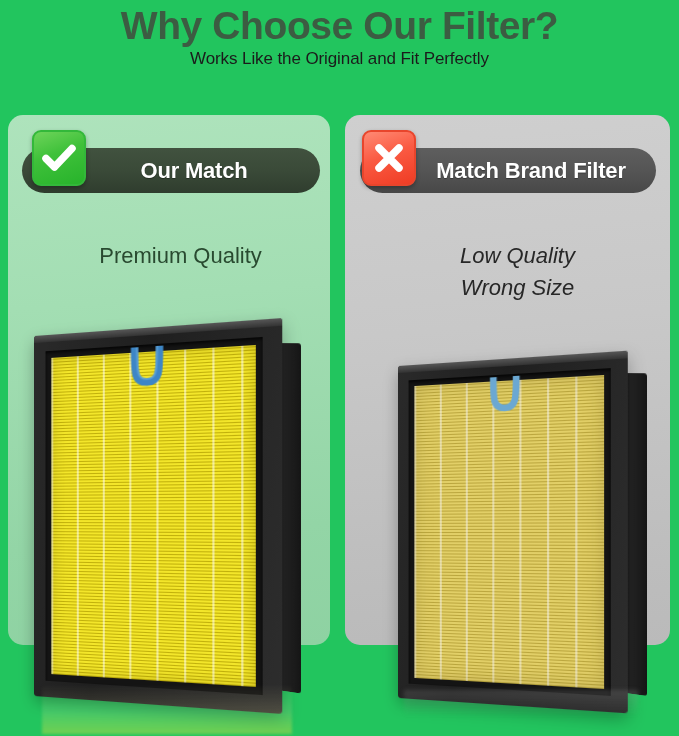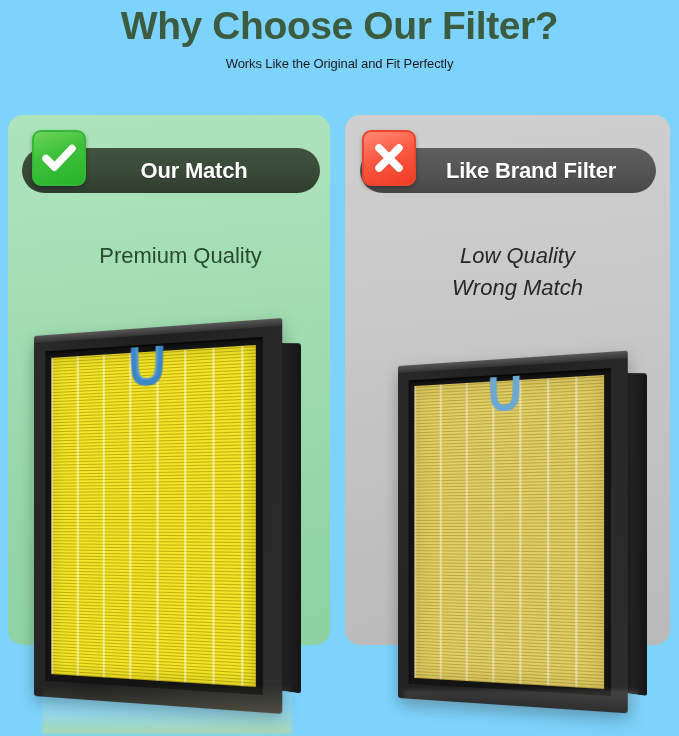--- a/index.html
+++ b/index.html
@@ -7,41 +7,40 @@
     width: 679px;
     height: 736px;
     background: #ffffff;
     font-family: "Liberation Sans", sans-serif;
     overflow: hidden;
   }
   .page {
     position: relative;
     width: 679px;
     height: 736px;
-    background: #7dd3fc;
+    background: #22c55e;
   }
 
   
   .header {
     position: absolute;
     left: 0; top: 0;
     width: 679px;
     text-align: center;
   }
   .title {
     margin-top: 4px;
     font-size: 39px;
     font-weight: bold;
     color: #3c5c42;
     letter-spacing: -0.4px;
     line-height: 1.15;
   }
   .subtitle {
-    margin-top: 7px;
-    font-size: 13px;
+    font-size: 17px;
     font-weight: normal;
     color: #1b1b1b;
     letter-spacing: -0.1px;
   }
 
   
   .panel {
     position: absolute;
     border-radius: 15px;
   }
@@ -272,32 +271,32 @@
           </svg>
         </div>
       </div>
     </div>
   </div>
   <div class="reflection"></div>
 
   <div class="panel panel-bad"></div>
 
   <div class="pill pill-bad">
-    <span class="pill-label">Like Brand Filter</span>
+    <span class="pill-label">Match Brand Filter</span>
   </div>
 
   <div class="badge badge-x">
     <svg width="32" height="32" viewBox="0 0 32 32" aria-hidden="true">
       <path d="M6 6 L26 26 M26 6 L6 26" fill="none" stroke="#ffffff" stroke-width="7.5" stroke-linecap="round"></path>
     </svg>
   </div>
 
   <div class="blurb blurb-bad">
     <div>Low Quality</div>
-    <div>Wrong Match</div>
+    <div>Wrong Size</div>
   </div>
 
   <div class="filter-wrap filter-bad">
     <div class="filter-body">
       <div class="side-face"></div>
       <div class="frame">
         <div class="frame-top-bevel"></div>
         <div class="frame-inner-lip"></div>
         <div class="media"></div>
         <div class="handle">

